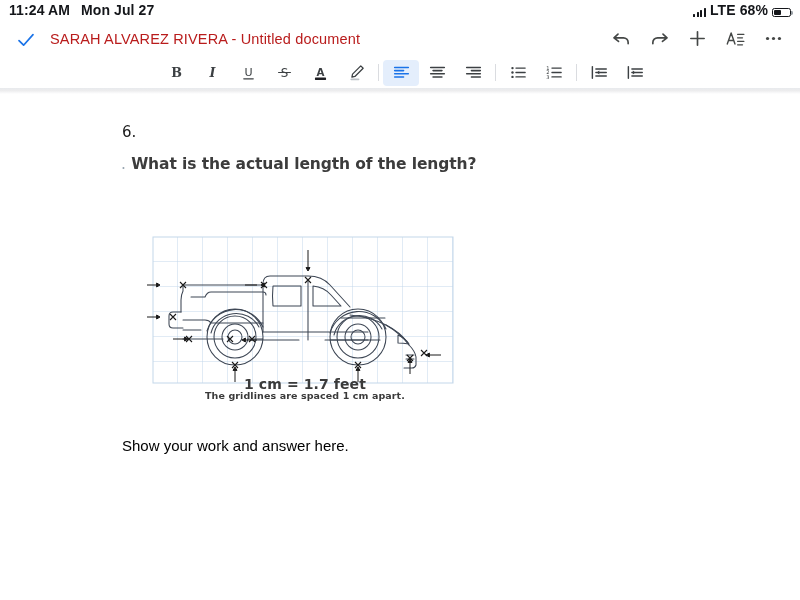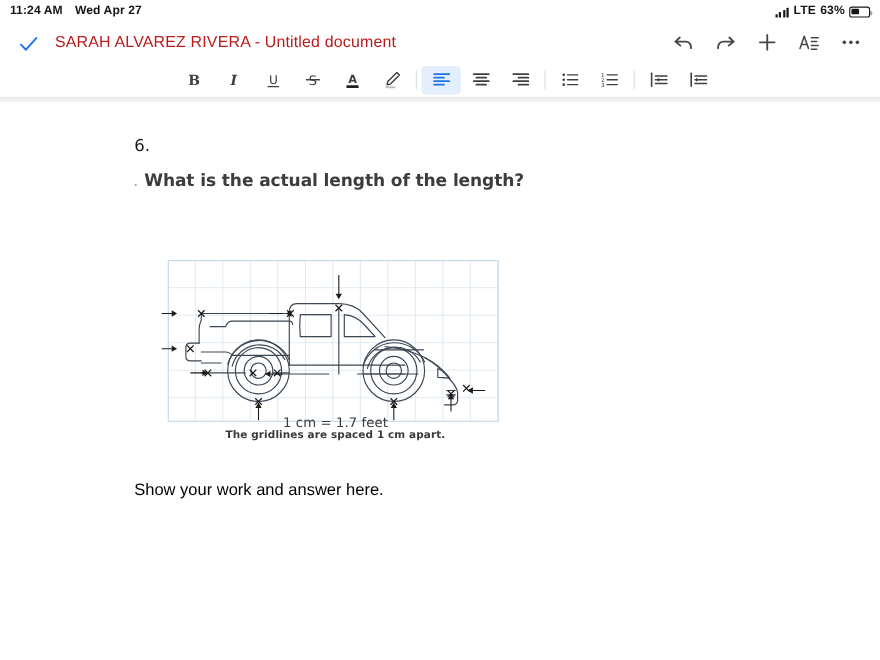--- a/index.html
+++ b/index.html
@@ -10,21 +10,21 @@
   .screen{position:relative;width:800px;height:600px;background:#ffffff;}
 
   
   .statusbar{
     position:absolute;left:0;top:0;width:800px;height:20px;
     display:flex;align-items:center;justify-content:space-between;
     padding:0 9px;box-sizing:border-box;background:#ffffff;
   }
   .status-left{display:flex;align-items:center;gap:11px;}
   .status-right{display:flex;align-items:flex-end;gap:4px;}
-  .status-text{font-size:11px;font-weight:bold;color:#14161a;letter-spacing:.1px;line-height:1;}
+  .status-text{font-size:14px;font-weight:bold;color:#14161a;letter-spacing:.1px;line-height:1;}
   .signal{display:flex;align-items:flex-end;gap:1.5px;height:9px;}
   .signal i{display:block;width:2px;background:#14161a;border-radius:.5px;}
   .signal i:nth-child(1){height:3px;}
   .signal i:nth-child(2){height:5px;}
   .signal i:nth-child(3){height:7px;}
   .signal i:nth-child(4){height:9px;}
   .battery{position:relative;width:19px;height:9.5px;border:1.1px solid #14161a;border-radius:2.4px;box-sizing:border-box;}
   .battery .fill{position:absolute;left:1.2px;top:1.2px;bottom:1.2px;width:7px;background:#14161a;border-radius:1px;}
   .battery .cap{position:absolute;right:-3px;top:2.6px;width:1.8px;height:4px;background:#9aa0a6;border-radius:0 1.4px 1.4px 0;}
 
@@ -73,42 +73,42 @@
     font-family:"Liberation Sans",sans-serif;white-space:nowrap;
   }
 
   
   .figure{position:absolute;left:145px;top:140px;width:320px;height:178px;}
   .figure svg{display:block;}
   .figcap{
     position:absolute;left:0;top:144px;width:320px;text-align:center;
     font-family:"DejaVu Sans",sans-serif;color:#3a3a3a;
   }
-  .figcap .l1{font-size:12px;font-weight:400;letter-spacing:.1px;line-height:12px;}
+  .figcap .l1{font-size:14px;font-weight:700;letter-spacing:.1px;line-height:12px;}
   .figcap .l2{font-size:9.5px;font-weight:700;letter-spacing:.1px;line-height:12px;}
 </style>
 </head>
 <body>
 
 <div class="screen">
 
   <div class="statusbar">
     <div class="status-left">
       <span class="status-text">11:24 AM</span>
-      <span class="status-text">Wed Apr 27</span>
+      <span class="status-text">Mon Jul 27</span>
     </div>
     <div class="status-right">
       <span class="signal">
           <i></i>
           <i></i>
           <i></i>
           <i></i>
         </span>
       <span class="status-text">LTE</span>
-      <span class="status-text">63%</span>
+      <span class="status-text">68%</span>
       <span class="battery">
         <span class="fill"></span>
           <span class="cap"></span>
       </span>
     </div>
   </div>
 
   <div class="docheader">
     <div class="check-btn">
       <svg width="20" height="20" viewBox="0 0 20 20">

